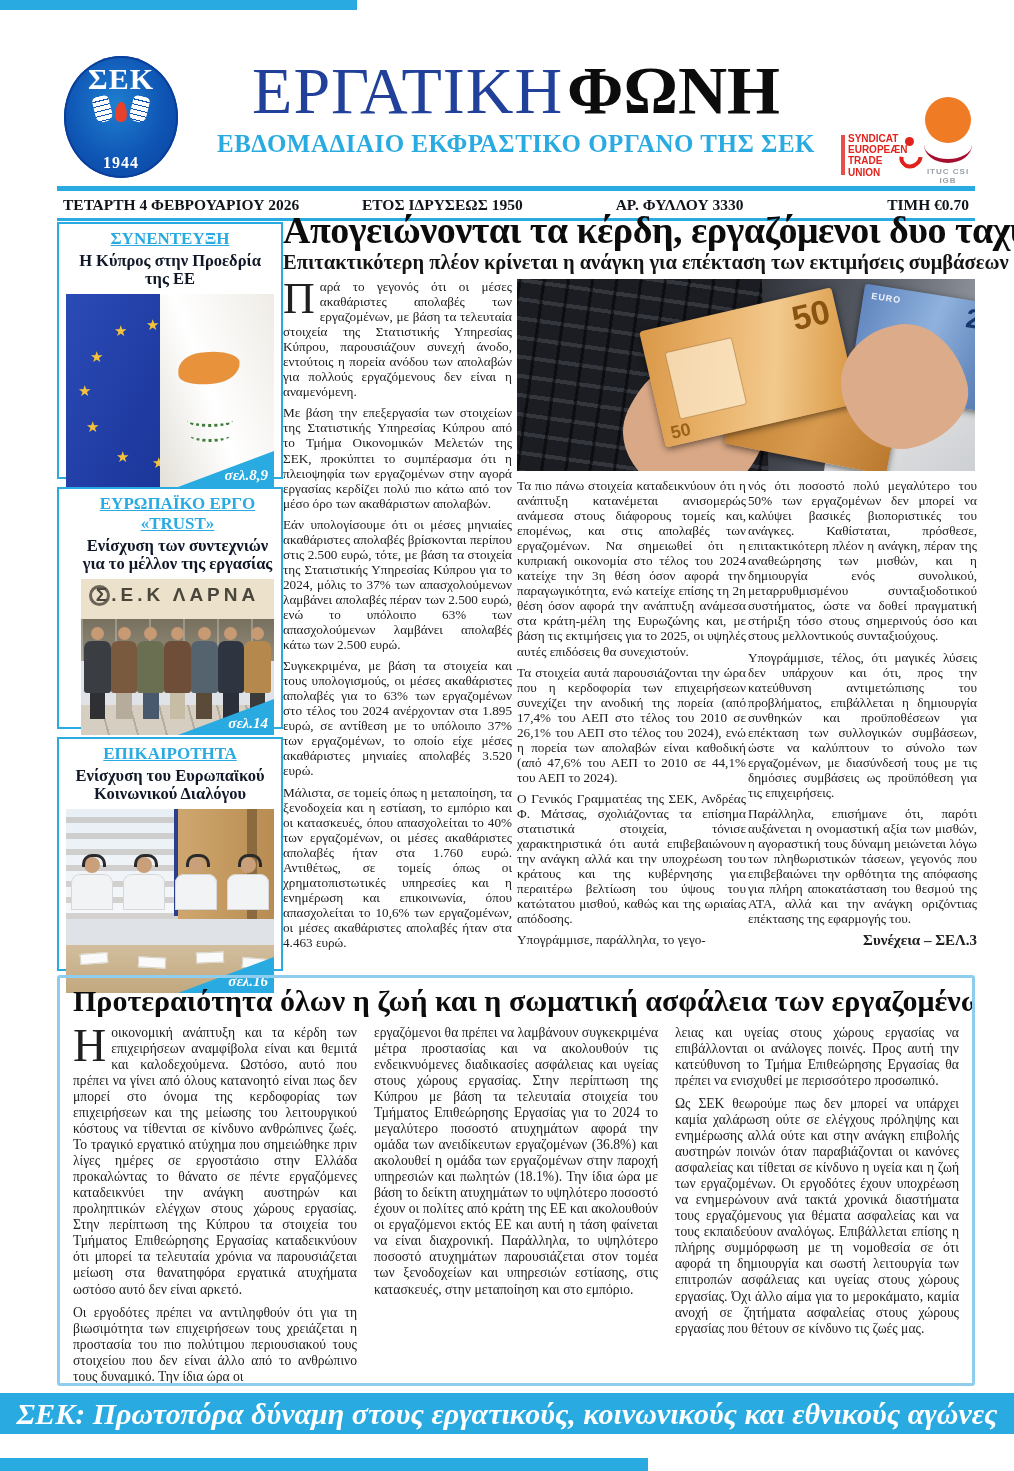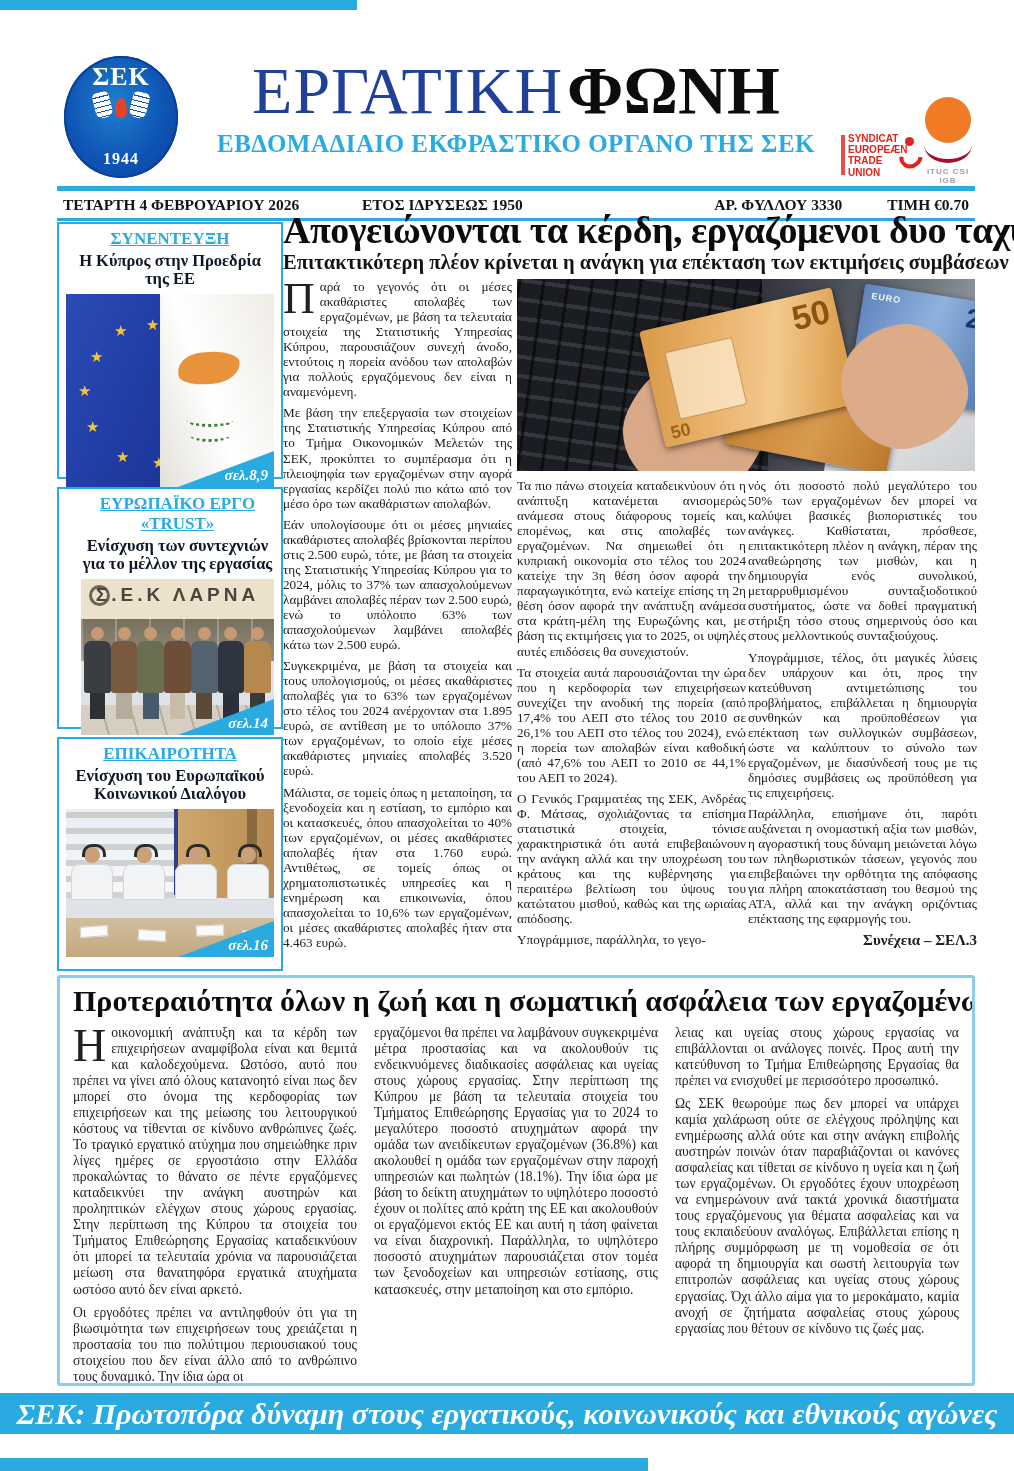--- a/index.html
+++ b/index.html
@@ -8,21 +8,21 @@
   .abs{position:absolute;}
 
   
   .top-strip{left:0;top:0;width:357px;height:10px;background:#29abe2;}
   .bottom-strip{left:0;top:1458px;width:648px;height:13px;background:#29abe2;}
 
   
   .sek-logo{left:64px;top:56px;width:114px;height:122px;border-radius:50%;
     background:radial-gradient(ellipse at 45% 40%, #1e7fd0 0%, #0f55b4 55%, #0a3f9b 100%);
     box-shadow:0 0 0 2px #0a3f9b inset;color:#fff;text-align:center;overflow:hidden;}
-  .logo-org{font-size:26px;font-weight:bold;letter-spacing:1px;margin-top:8px;line-height:1;}
+  .logo-org{font-size:30px;font-weight:bold;letter-spacing:1px;margin-top:8px;line-height:1;}
   .logo-hands{position:relative;height:48px;margin-top:2px;}
   .fist{position:absolute;width:17px;height:26px;background:#fff;border-radius:5px 5px 7px 7px;
         background-image:repeating-linear-gradient(180deg,#fff 0 4px,#0f55b4 4px 5px);}
   .fist.l{left:30px;transform:rotate(-14deg);}
   .fist.r{right:30px;transform:rotate(14deg);}
   .flame{position:absolute;left:50%;top:6px;width:12px;height:20px;margin-left:-6px;background:#e8402a;
          border-radius:50% 50% 50% 50% / 75% 75% 30% 30%;transform:rotate(2deg);}
   .logo-year{font-size:16px;font-weight:bold;margin-top:10px;letter-spacing:1px;}
 
   .masthead-title{left:192px;top:56px;width:648px;text-align:center;white-space:nowrap;line-height:1;}
@@ -46,35 +46,35 @@
     border-radius:0 0 55% 55% / 0 0 100% 100%;margin:0 auto;}
   .ituc-text{font-family:"Liberation Sans",sans-serif;font-size:8px;color:#9aa0a8;
     letter-spacing:1px;margin-top:4px;font-weight:bold;}
 
   
   .info-bar{left:57px;top:186px;width:918px;border-top:5px solid #29abe2;border-bottom:3px solid #29abe2;
     box-sizing:border-box;display:flex;align-items:center;padding:5px 6px 4px 6px;
     font-weight:bold;font-size:15.5px;color:#10151c;}
   .info-date{width:33%;}
   .info-founded{width:28%;}
-  .info-issue{width:25%;text-align:right;}
+  .info-issue{width:25%;}
   .info-price{width:14%;text-align:right;}
 
   
   .side-box{position:absolute;left:57px;width:226px;border:2px solid #29abe2;background:#fff;
     box-sizing:border-box;padding:5px 7px;}
   .sb1{top:222px;height:257px;}
   .sb2{top:487px;height:242px;padding-left:22px;}
   .sb3{top:737px;height:234px;}
   .kicker{text-align:center;color:#29abe2;font-weight:bold;font-size:17px;text-decoration:underline;}
   .side-title{text-align:center;font-weight:bold;font-size:16.5px;color:#101828;line-height:1.12;margin:3px 0 5px;}
   .side-photo{position:relative;overflow:hidden;background:#dfe3e8;}
   .sp1{height:193px;}
   .sp2{height:156px;}
-  .sp3{height:148px;}
+  .sp3{height:184px;}
   .page-ribbon{position:absolute;right:0;bottom:0;width:96px;height:36px;background:#29abe2;
     clip-path:polygon(100% 0,100% 100%,0 100%);}
   .page-ref{position:absolute;right:6px;bottom:3px;color:#fff;font-weight:bold;font-style:italic;font-size:15px;}
 
   
   .flag-eu{position:absolute;left:0;top:0;width:100%;height:100%;
     background:linear-gradient(115deg,#2b4bb5 0%,#1f3ba2 45%,#152e85 100%);
     clip-path:polygon(0 0,86% 0,52% 100%,0 100%);}
   .st{position:absolute;color:#f5c33b;font-size:15px;line-height:1;}
   .st::before{content:"\2605";}

